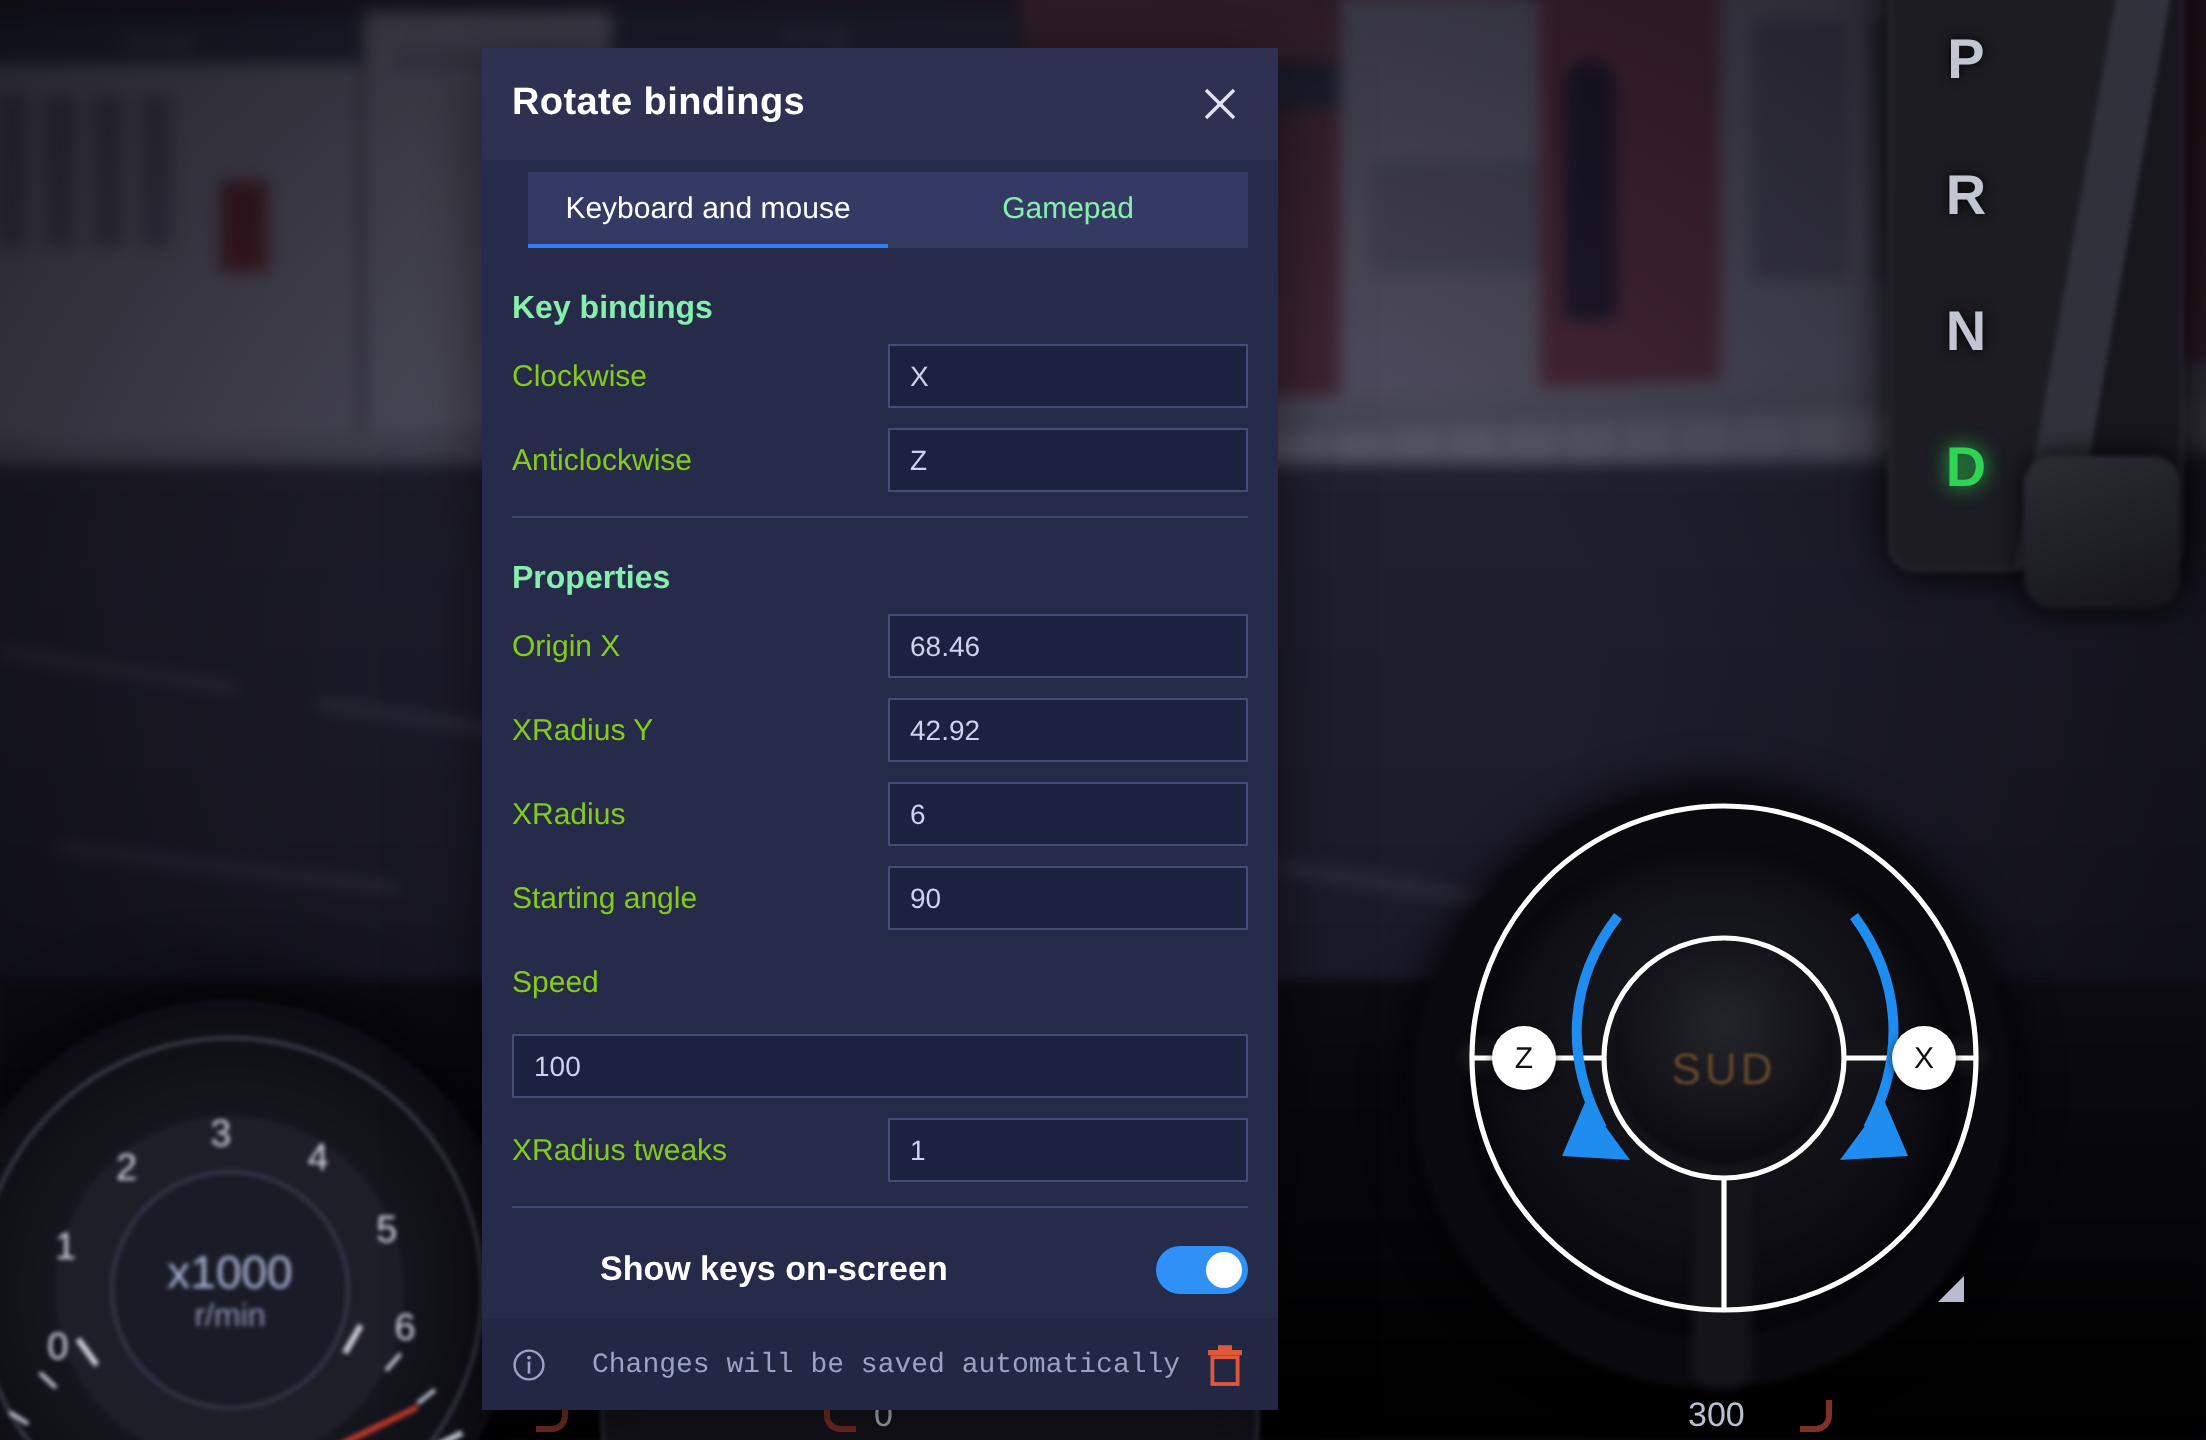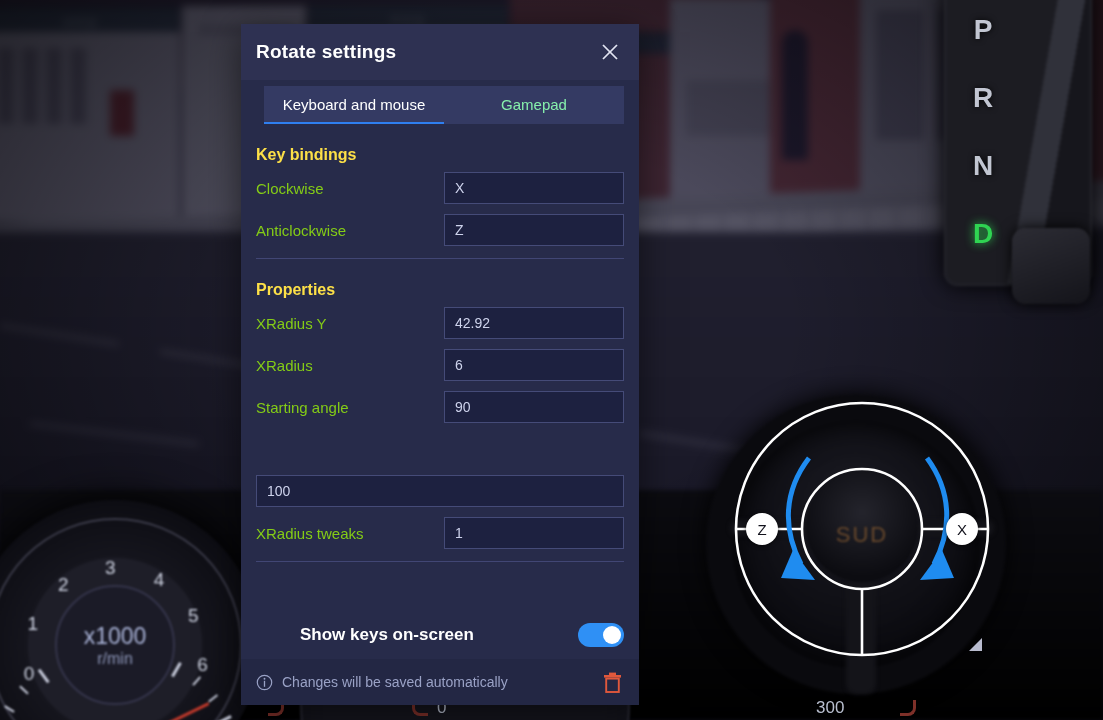--- a/index.html
+++ b/index.html
@@ -124,40 +124,40 @@
   .close-btn svg { display: block; }
 
   .tabs-wrap { padding: 6px 15px 0 23px; background: #272b4a; flex: 0 0 auto; }
   .tabs { display: flex; background: #343a63; height: 38px; }
   .tab { flex: 1; display: flex; align-items: center; justify-content: center;
          color: #86efac; font-size: 15px; cursor: pointer;
          border-bottom: 2px solid transparent; }
   .tab.active { color: #ffffff; border-bottom-color: #2f7ff0; }
 
   .dlg-body { flex: 1 1 auto; overflow: hidden; padding: 0 15px; background: #272b4a; }
-  .section-title { color: #fde047; font-size: 16px; font-weight: bold;
+  .section-title { color: #86efac; font-size: 16px; font-weight: bold;
                    margin: 22px 0 8px 0; }
   .row { display: flex; align-items: center; height: 32px; margin-bottom: 10px; }
   .row-label { width: 188px; color: #84cc16; font-size: 15px; }
   .field { flex: 1; height: 32px; background: #1d2140; border: 1px solid #454b78;
            color: #ced3ec; font-size: 14px; display: flex; align-items: center;
            padding: 0 10px; cursor: text; }
   .divider { height: 1px; background: #414674; margin: 12px 0 0 0; }
 
   .toggle-row { display: flex; align-items: center; height: 48px;
                 padding: 0 15px; background: #272b4a; flex: 0 0 auto; }
   .toggle-label { flex: 1; color: #ffffff; font-size: 17px; font-weight: bold; margin-left: 44px; }
   .switch { width: 46px; height: 24px; border-radius: 12px; background: #2f90f5;
             position: relative; cursor: pointer; }
   .switch .knob { position: absolute; top: 3px; right: 3px; width: 18px; height: 18px;
                   border-radius: 50%; background: #ffffff; }
 
   .dlg-footer { height: 46px; background: #232744; display: flex; align-items: center;
                 padding: 0 12px 0 15px; flex: 0 0 auto; }
-  .footer-info { display: flex; align-items: center; gap: 9px; flex: 1; }
+  .footer-info { display: flex; align-items: flex-end; gap: 23px; flex: 1; font-family: Liberation Mono, monospace; }
   .footer-text { color: #9aa2c6; font-size: 14px; }
   .trash-btn { width: 30px; height: 30px; display: flex; align-items: center;
                justify-content: center; cursor: pointer; }
 </style>
 </head>
 <body>
 
 <div id="root">
 
   <div class="bg">
@@ -298,21 +298,21 @@
   <div class="sp-num" style="left:550px;top:698px;opacity:0;">.</div>
   <div class="sp-num" style="left:548px;top:698px;opacity:0;">.</div>
   <div class="sp-num" style="left:552px;top:698px;opacity:0;">.</div>
   <div class="sp-num" style="left:550px;top:698px;opacity:0;">.</div>
   <div class="sp-num" style="left:552px;top:698px;opacity:0;">.</div>
   <div class="sp-num" style="left:548px;top:698px;opacity:0;">.</div>
   <div class="sp-num" style="left:552px;top:698px;opacity:0;">.</div>
   <div class="sp-num" style="left:550px;top:698px;opacity:0;">.</div>
   <div class="sp-num" style="left:549px;top:698px;opacity:0;">.</div>
   <div class="sp-num" style="left:551px;top:698px;opacity:0;">.</div>
-  <div class="sp-num" style="left:816px;top:698px;">300</div>
+  <div class="sp-num" style="left:844px;top:698px;">300</div>
   <div class="sp-hook" style="left:900px;top:700px;"></div>
 
   <div class="shifter"></div>
   <div class="shift-knob"></div>
   <div class="gear-letters">
     <span>P</span>
     <span>R</span>
     <span>N</span>
     <span class="active">D</span>
   </div>
@@ -332,21 +332,21 @@
       <path d="M 209,150 L 221,178 L 187,180 Z" fill="#1f8cf0"></path>
     </svg>
     <div class="keycap z">Z</div>
     <div class="keycap x">X</div>
     <div class="resize-handle"></div>
   </div>
 
   <div class="dialog">
 
     <div class="dlg-header">
-      <div class="dlg-title">Rotate settings</div>
+      <div class="dlg-title">Rotate bindings</div>
       <div class="close-btn">
         <svg width="20" height="20" viewBox="0 0 20 20">
           <line x1="3" y1="3" x2="17" y2="17" stroke="#e2e5f2" stroke-width="1.7"></line>
           <line x1="17" y1="3" x2="3" y2="17" stroke="#e2e5f2" stroke-width="1.7"></line>
         </svg>
       </div>
     </div>
 
     <div class="tabs-wrap">
       <div class="tabs">
@@ -366,32 +366,37 @@
       <div class="row">
         <div class="row-label">Anticlockwise</div>
         <div class="field">Z</div>
       </div>
 
       <div class="divider"></div>
 
       <div class="section-title">Properties</div>
 
       <div class="row">
+        <div class="row-label">Origin X</div>
+        <div class="field">68.46</div>
+      </div>
+      <div class="row">
         <div class="row-label">XRadius Y</div>
         <div class="field">42.92</div>
       </div>
       <div class="row">
         <div class="row-label">XRadius</div>
         <div class="field">6</div>
       </div>
       <div class="row">
         <div class="row-label">Starting angle</div>
         <div class="field">90</div>
       </div>
       <div class="row">
+        <div class="row-label">Speed</div>
       </div>
       <div class="row">
         <div class="field">100</div>
       </div>
       <div class="row">
         <div class="row-label">XRadius tweaks</div>
         <div class="field">1</div>
       </div>
 
       <div class="divider"></div>

